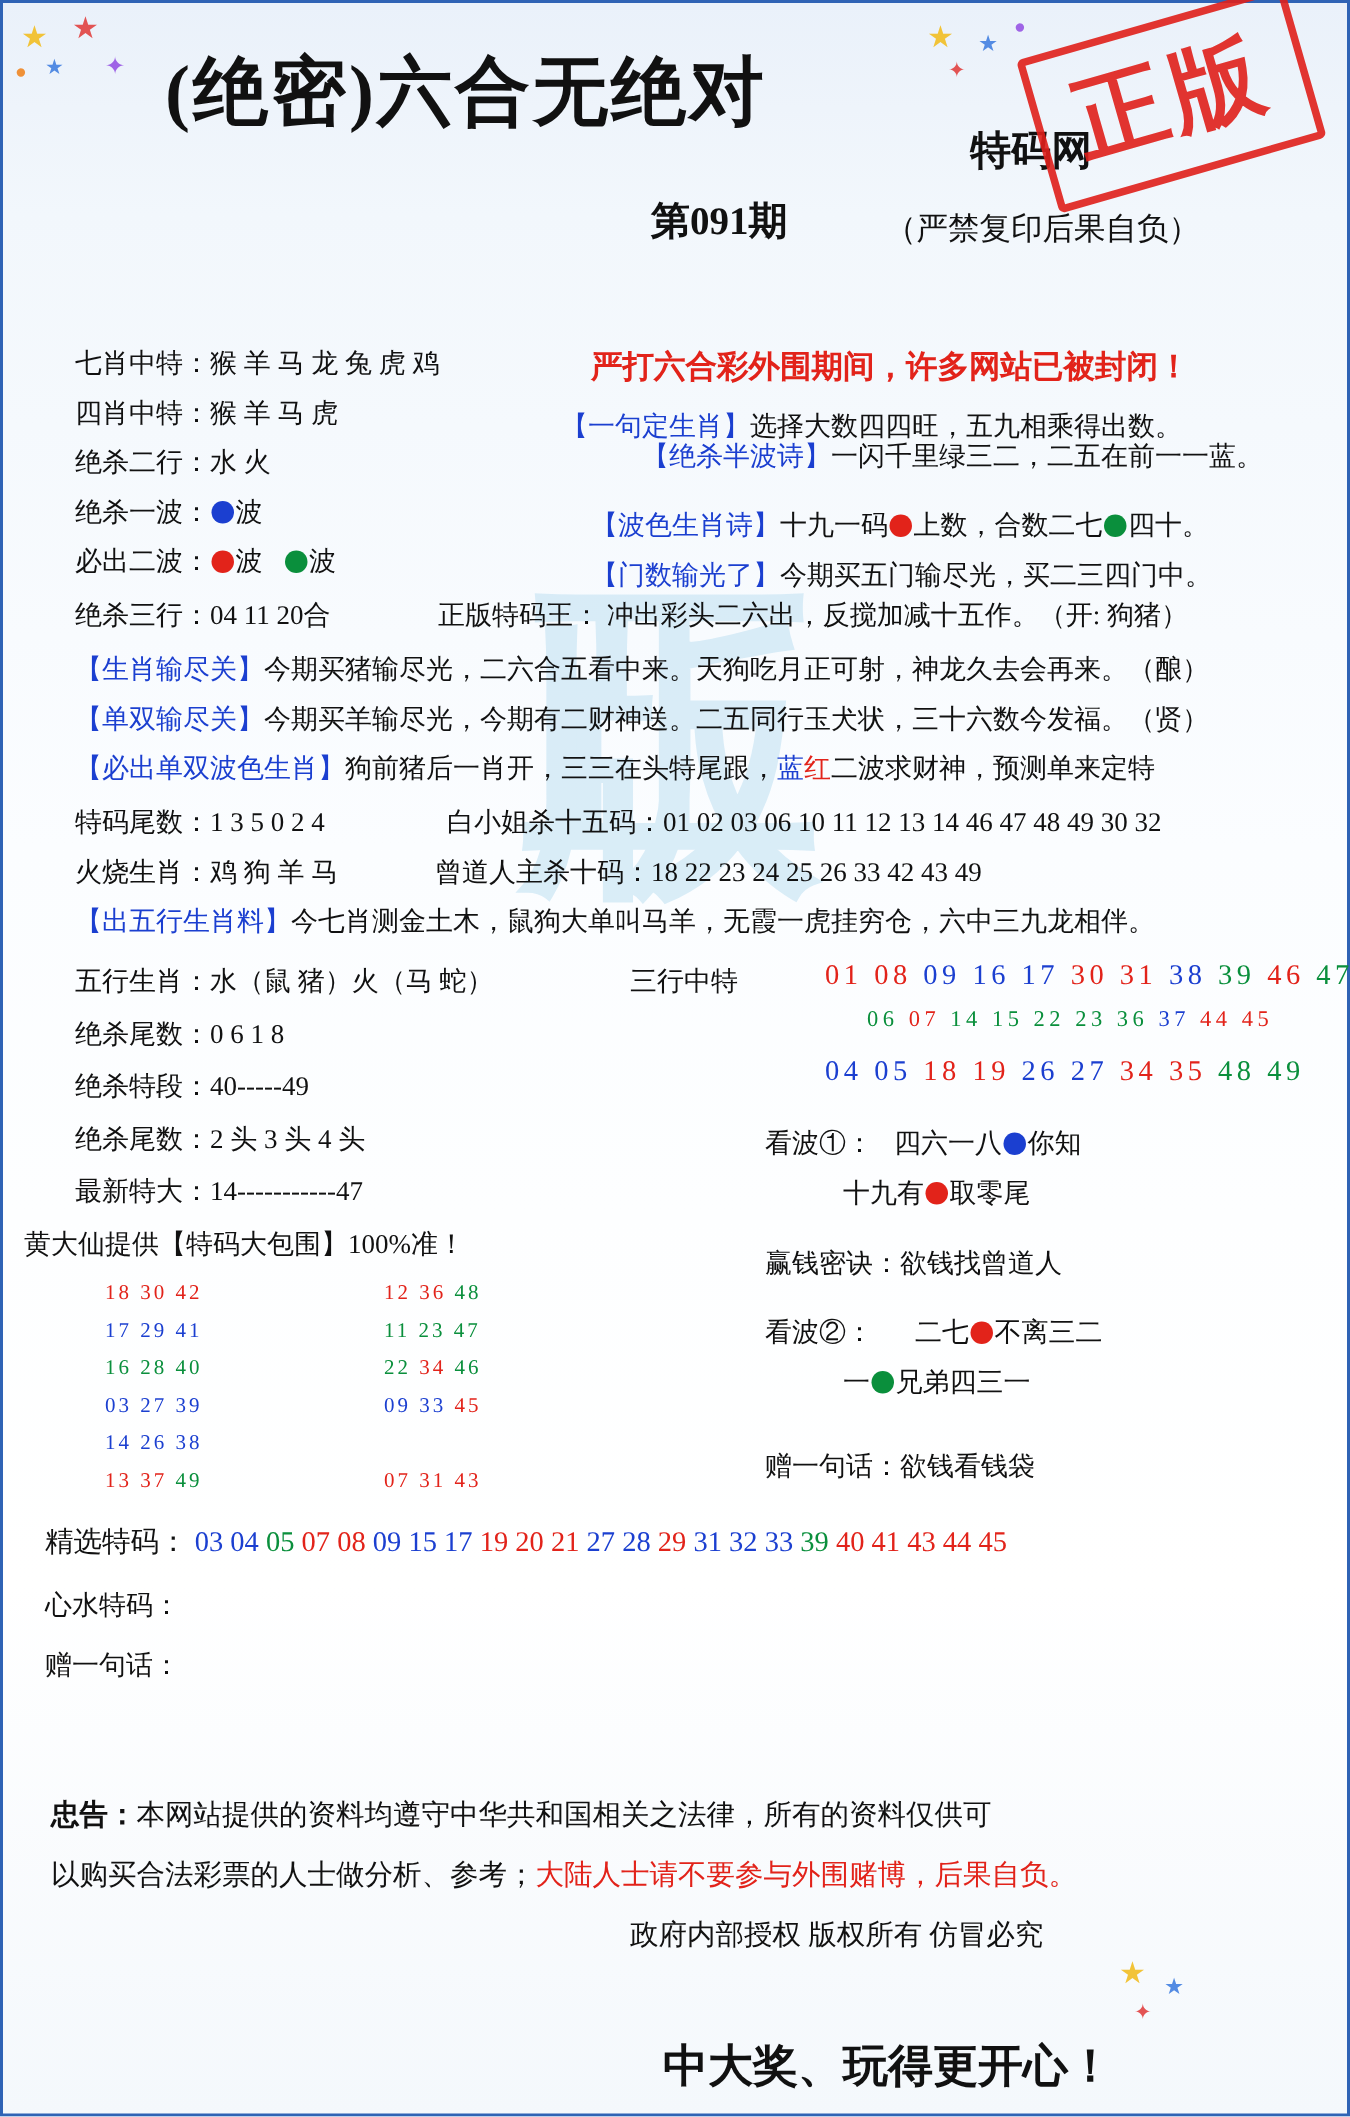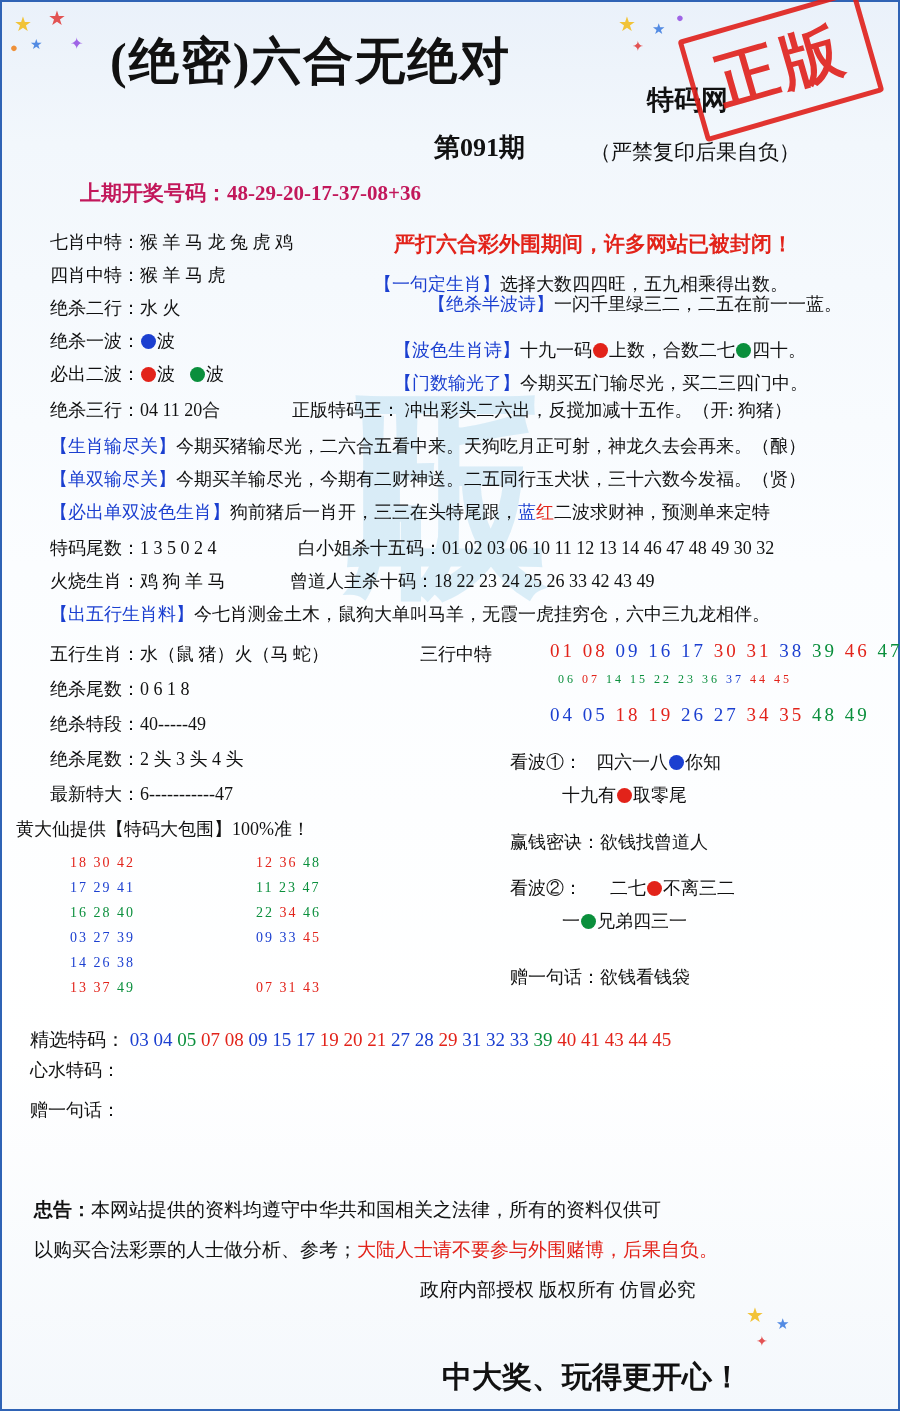--- a/index.html
+++ b/index.html
@@ -130,23 +130,20 @@
     <div class="title-row">
       <div class="main-title">(绝密)六合无绝对</div>
       <div class="site-name">特码网</div>
       <div class="stamp">
         <div class="box">正版</div>
       </div>
     </div>
 
     <div class="issue">第091期</div>
     <div class="warn-copy">（严禁复印后果自负）</div>
-    <div class="lastdraw">
-      <span>上期开奖号码：</span><span>48-29-20-17-37-08+36</span>
-    </div>
 
     <div class="body-area">
 
       <div class="line" style="left:48px;top:0px;">
         <span>七肖中特：</span><span>猴 羊 马 龙 兔 虎 鸡</span>
       </div>
       <div class="line" style="left:48px;top:33px;">
         <span>四肖中特：</span><span>猴 羊 马 虎</span>
       </div>
       <div class="line" style="left:48px;top:66px;">
@@ -211,29 +208,29 @@
       <div class="line" style="left:48px;top:447px;">
         <span>绝杀尾数：</span><span>0 6 1 8</span>
       </div>
       <div class="line" style="left:48px;top:482px;">
         <span>绝杀特段：</span><span>40-----49</span>
       </div>
       <div class="line" style="left:48px;top:517px;">
         <span>绝杀尾数：</span><span>2 头  3 头   4 头</span>
       </div>
       <div class="line" style="left:48px;top:552px;">
-        <span>最新特大：</span><span>6-----------47</span>
+        <span>最新特大：</span><span>14-----------47</span>
       </div>
       <div class="line" style="left:14px;top:587px;text-align:center;">黄大仙提供【特码大包围】100%准！</div>
 
       <div class="line" style="left:418px;top:412px;">三行中特</div>
       <div class="line" style="left:548px;top:410px;font-size:19px;letter-spacing:3px;">
         <span class="red">01</span> <span class="red">08</span> <span class="blue">09</span> <span class="blue">16</span> <span class="blue">17</span> <span class="red">30</span> <span class="red">31</span> <span class="blue">38</span> <span class="green">39</span> <span class="red">46</span> <span class="green">47</span>
       </div>
-      <div class="line" style="left:556px;top:442px;font-size:12px;letter-spacing:3px;">
+      <div class="line" style="left:576px;top:442px;font-size:15px;letter-spacing:3px;">
         <span class="green">06</span> <span class="red">07</span> <span class="green">14</span> <span class="green">15</span> <span class="green">22</span> <span class="green">23</span> <span class="green">36</span> <span class="blue">37</span> <span class="red">44</span> <span class="red">45</span>
       </div>
       <div class="line" style="left:548px;top:474px;font-size:19px;letter-spacing:3px;">
         <span class="blue">04</span> <span class="blue">05</span> <span class="red">18</span> <span class="red">19</span> <span class="blue">26</span> <span class="blue">27</span> <span class="red">34</span> <span class="red">35</span> <span class="green">48</span> <span class="green">49</span>
       </div>
 
       <div class="line" style="left:508px;top:520px;">
         <span>看波①：</span><span class="sep"></span>四六一八<span class="dot blue"></span>你知
       </div>
       <div class="line" style="left:560px;top:553px;">
@@ -259,21 +256,21 @@
 
       <div class="num-grid" style="left:254px;top:625px;letter-spacing:3px;">
         <div><span class="red">12</span> <span class="red">36</span> <span class="green">48</span></div>
         <div><span class="green">11</span> <span class="green">23</span> <span class="green">47</span></div>
         <div><span class="green">22</span> <span class="red">34</span> <span class="green">46</span></div>
         <div><span class="blue">09</span> <span class="blue">33</span> <span class="red">45</span></div>
         <div>&nbsp;</div>
         <div><span class="red">07</span> <span class="red">31</span> <span class="red">43</span></div>
       </div>
 
-      <div class="line" style="left:28px;top:785px;font-size:19px;margin-top:12px;">
+      <div class="line" style="left:28px;top:785px;font-size:19px;">
         <span>精选特码：</span>
         <span class="blue">03</span> <span class="blue">04</span> <span class="green">05</span> <span class="red">07</span> <span class="red">08</span> <span class="blue">09</span> <span class="blue">15</span> <span class="blue">17</span> <span class="red">19</span> <span class="red">20</span> <span class="red">21</span> <span class="blue">27</span> <span class="blue">28</span> <span class="red">29</span> <span class="blue">31</span> <span class="blue">32</span> <span class="blue">33</span> <span class="green">39</span> <span class="red">40</span> <span class="red">41</span> <span class="red">43</span> <span class="red">44</span> <span class="red">45</span>
       </div>
 
       <div class="line" style="left:28px;top:828px;">心水特码：</div>
       <div class="line" style="left:28px;top:868px;">赠一句话：</div>
 
     </div>
 
     <div class="footer">

